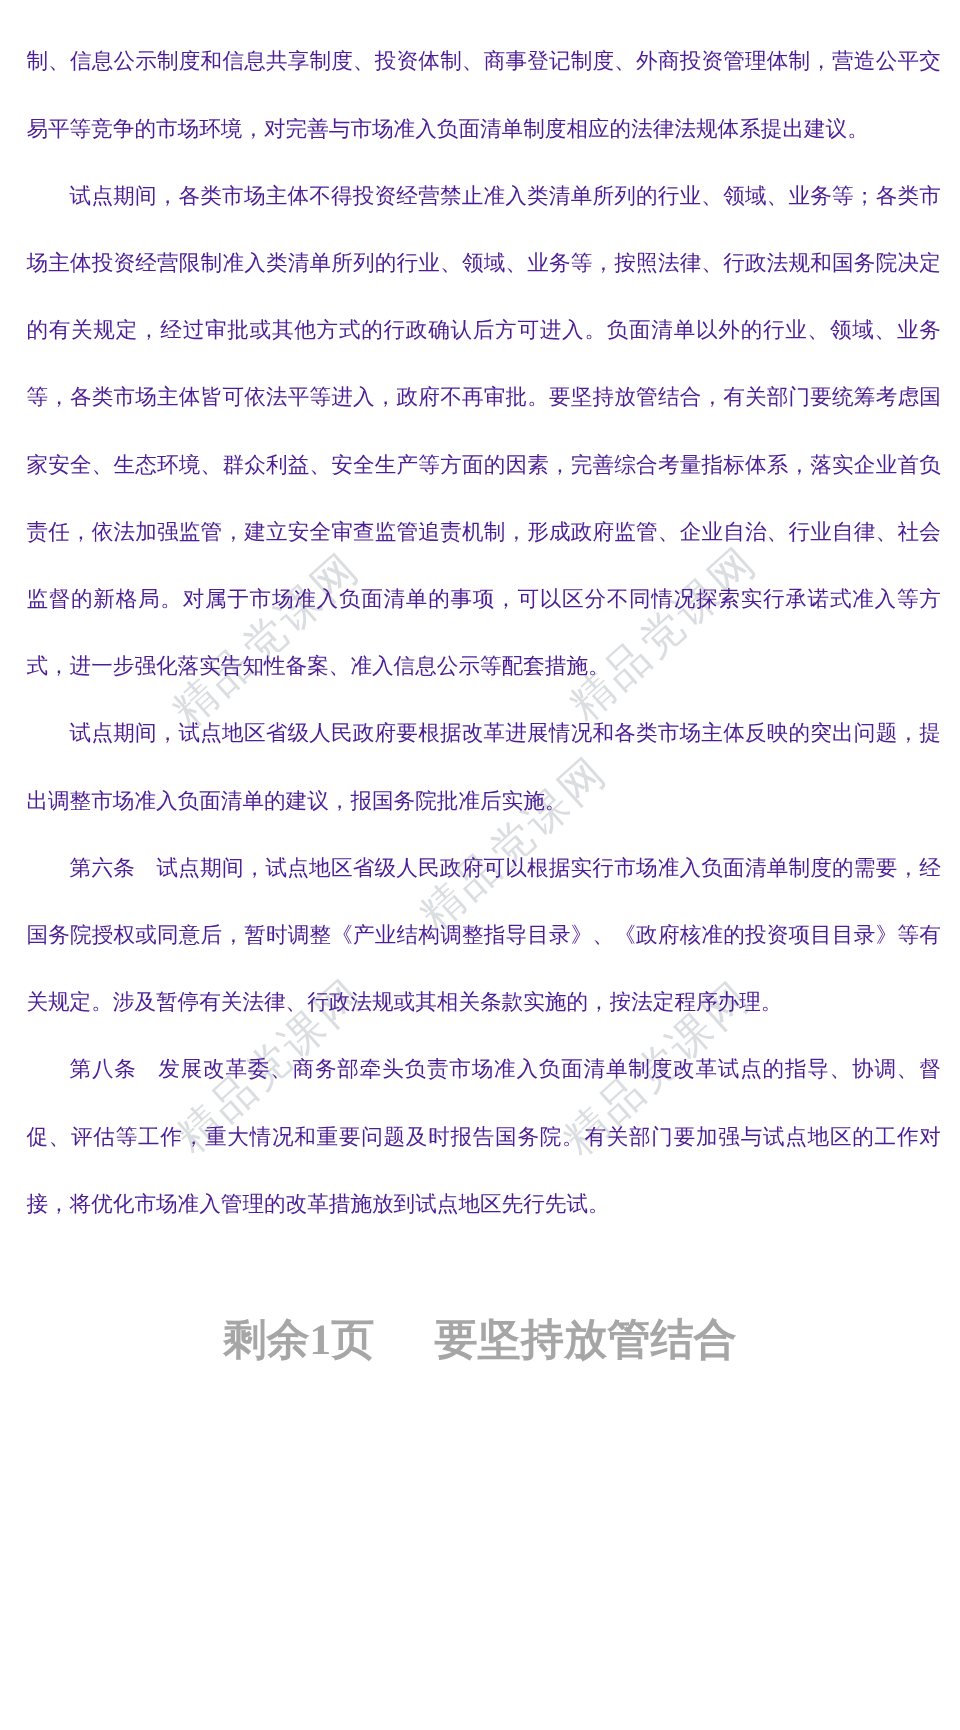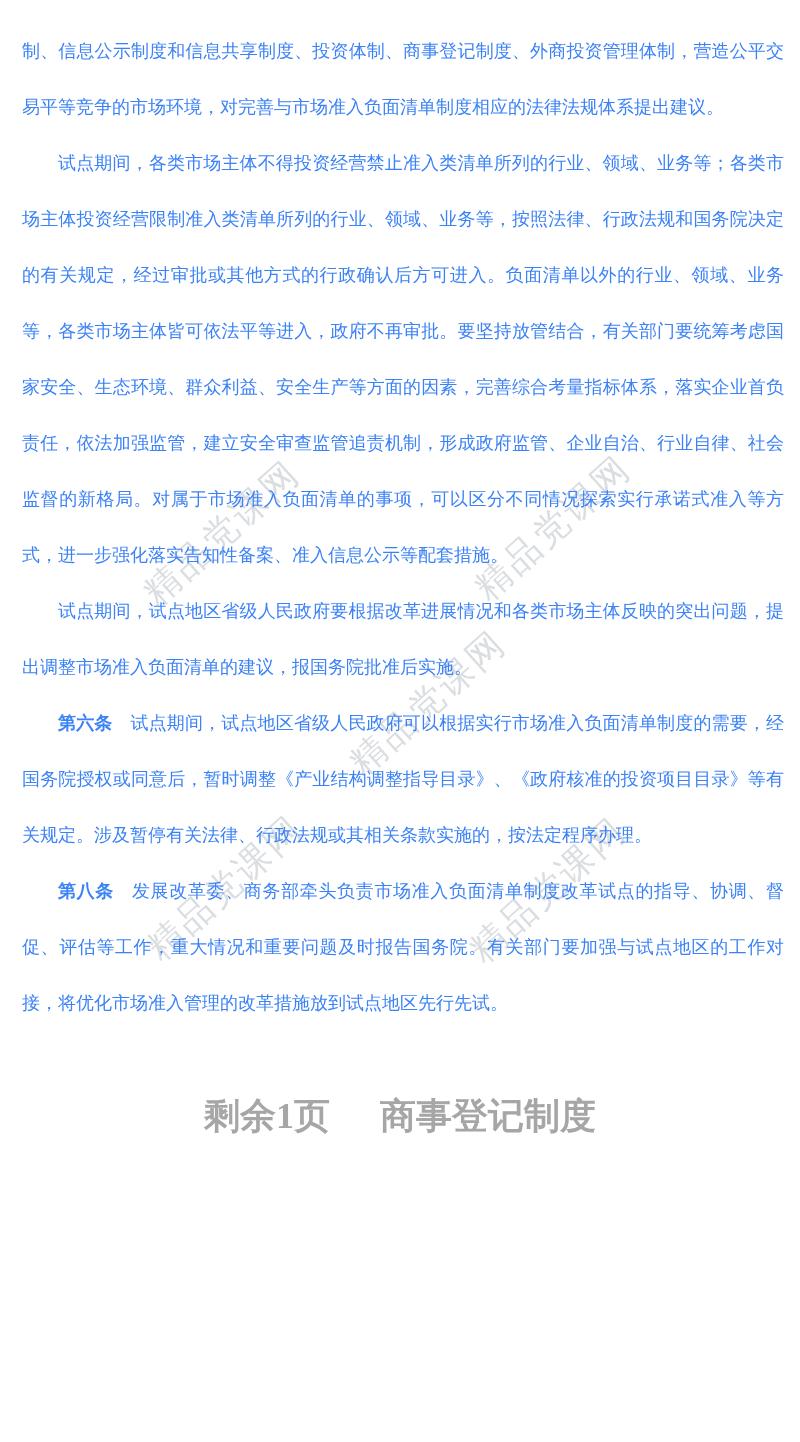--- a/index.html
+++ b/index.html
@@ -39,21 +39,21 @@
     text-align: justify;
   }
   .para {
     margin: 0;
     text-indent: 2em;
   }
   .para.no-indent {
     text-indent: 0;
   }
   .lead {
-    font-weight: 700;
+    font-weight: 400;
   }
   .lead:not(:empty) {
     margin-right: 1em;
   }
   .footer {
     position: relative;
     z-index: 1;
     margin-top: 62px;
     display: flex;
     justify-content: center;
@@ -70,32 +70,32 @@
 <div class="page">
 
   <div class="watermark-layer" id="wm-layer">
       <div class="wm" style="left: 222px; top: 533px; color: rgba(125, 135, 148, 0.28);">精品党课网</div>
       <div class="wm" style="left: 553px; top: 528px; color: rgba(125, 135, 148, 0.28);">精品党课网</div>
       <div class="wm" style="left: 428px; top: 703px; color: rgba(125, 135, 148, 0.28);">精品党课网</div>
       <div class="wm" style="left: 225px; top: 888px; color: rgba(125, 135, 148, 0.28);">精品党课网</div>
       <div class="wm" style="left: 548px; top: 890px; color: rgba(125, 135, 148, 0.28);">精品党课网</div>
     </div>
 
-  <div class="content" id="doc-content" style="color: #3b82f6;">
+  <div class="content" id="doc-content" style="color: #4c1d95;">
     <p class="para no-indent"><span class="lead"></span><span class="ptext">制、信息公示制度和信息共享制度、投资体制、商事登记制度、外商投资管理体制，营造公平交易平等竞争的市场环境，对完善与市场准入负面清单制度相应的法律法规体系提出建议。</span></p>
 
     <p class="para"><span class="lead"></span><span class="ptext">试点期间，各类市场主体不得投资经营禁止准入类清单所列的行业、领域、业务等；各类市场主体投资经营限制准入类清单所列的行业、领域、业务等，按照法律、行政法规和国务院决定的有关规定，经过审批或其他方式的行政确认后方可进入。负面清单以外的行业、领域、业务等，各类市场主体皆可依法平等进入，政府不再审批。要坚持放管结合，有关部门要统筹考虑国家安全、生态环境、群众利益、安全生产等方面的因素，完善综合考量指标体系，落实企业首负责任，依法加强监管，建立安全审查监管追责机制，形成政府监管、企业自治、行业自律、社会监督的新格局。对属于市场准入负面清单的事项，可以区分不同情况探索实行承诺式准入等方式，进一步强化落实告知性备案、准入信息公示等配套措施。</span></p>
 
     <p class="para"><span class="lead"></span><span class="ptext">试点期间，试点地区省级人民政府要根据改革进展情况和各类市场主体反映的突出问题，提出调整市场准入负面清单的建议，报国务院批准后实施。</span></p>
 
     <p class="para"><span class="lead">第六条</span><span class="ptext">试点期间，试点地区省级人民政府可以根据实行市场准入负面清单制度的需要，经国务院授权或同意后，暂时调整《产业结构调整指导目录》、《政府核准的投资项目目录》等有关规定。涉及暂停有关法律、行政法规或其相关条款实施的，按法定程序办理。</span></p>
 
 
     <p class="para"><span class="lead">第八条</span><span class="ptext">发展改革委、商务部牵头负责市场准入负面清单制度改革试点的指导、协调、督促、评估等工作，重大情况和重要问题及时报告国务院。有关部门要加强与试点地区的工作对接，将优化市场准入管理的改革措施放到试点地区先行先试。</span></p>
 
   </div>
 
   <div class="footer" id="doc-footer" style="color: rgb(166, 166, 166);">
     <span>剩余1页</span>
-    <span>商事登记制度</span>
+    <span>要坚持放管结合</span>
   </div>
 
 </div>
 
 </body></html>

